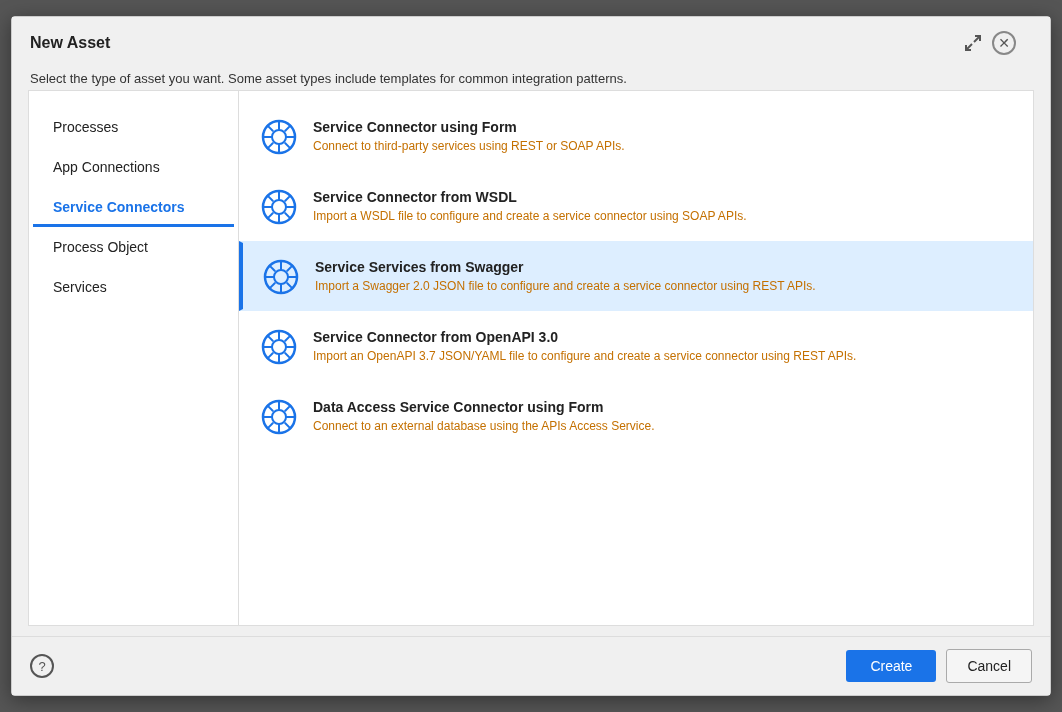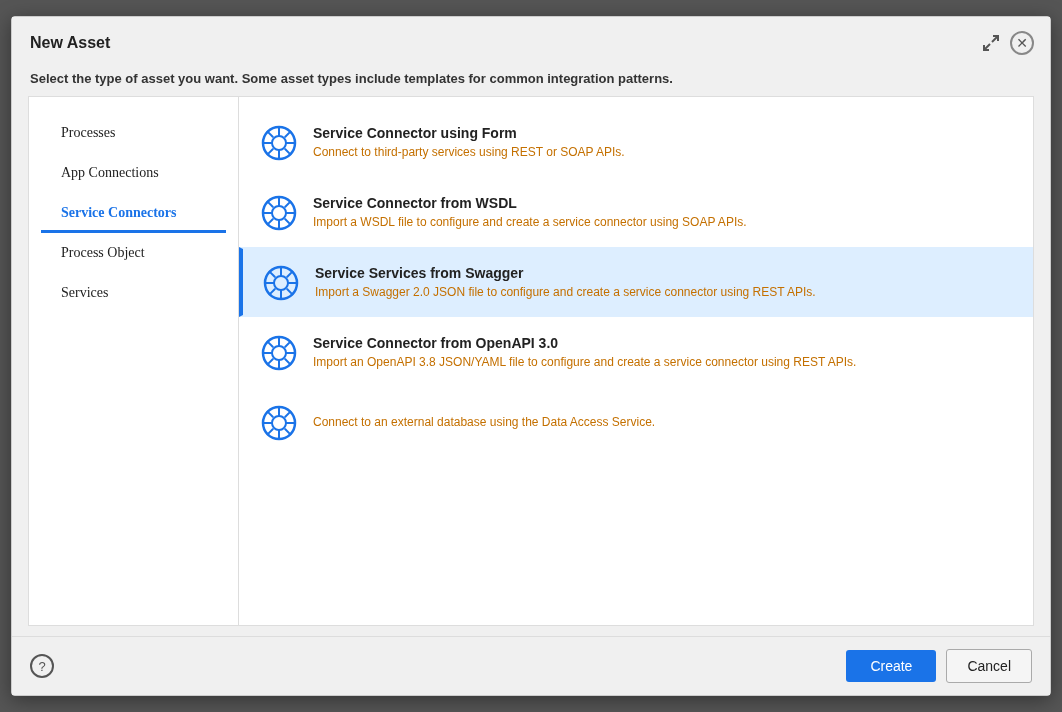--- a/index.html
+++ b/index.html
@@ -19,21 +19,21 @@
       border-radius: 4px;
       width: 1040px;
       height: 680px;
       display: flex;
       flex-direction: column;
       box-shadow: 0 4px 20px rgba(0,0,0,0.4);
       position: relative;
     }
     .dialog-header {
       background: #f0f0f0;
-      padding: 14px 16px 10px 18px;
+      padding: 14px 34px 10px 18px;
       display: flex;
       align-items: center;
       justify-content: space-between;
       border-bottom: none;
     }
     .dialog-title {
       font-size: 16px;
       font-weight: bold;
       color: #222;
     }
@@ -55,46 +55,44 @@
     }
     .close-btn {
       border: 2px solid #888;
       border-radius: 50%;
       width: 24px;
       height: 24px;
       font-size: 14px;
       color: #555;
     }
     .subtitle {
-      padding: 6px 18px 10px 18px;
+      padding: 6px 18px 4px 18px;
       font-size: 13px;
       color: #333;
       background: #f0f0f0;
-      font-weight: bold;
     }
     .dialog-body {
       flex: 1;
       display: flex;
       background: #f0f0f0;
       padding: 0 16px 10px 16px;
       overflow: hidden;
     }
     .inner-panel {
       flex: 1;
       background: #fff;
       border: 1px solid #ddd;
       display: flex;
       overflow: hidden;
     }
     .sidebar {
       width: 210px;
       border-right: 1px solid #ddd;
-      padding: 16px 12px;
+      padding: 16px 4px;
       flex-shrink: 0;
-      font-family: Liberation Serif, serif;
     }
     .sidebar-item {
       padding: 12px 20px;
       font-size: 14px;
       color: #222;
       cursor: pointer;
       display: block;
     }
     .sidebar-item.active {
       color: #1a73e8;
@@ -296,41 +294,42 @@
               <line x1="2" y1="18" x2="11" y2="18" stroke="#1a73e8" stroke-width="2"></line>
               <line x1="25" y1="18" x2="34" y2="18" stroke="#1a73e8" stroke-width="2"></line>
               <line x1="6.1" y1="6.1" x2="12.2" y2="12.2" stroke="#1a73e8" stroke-width="2"></line>
               <line x1="23.8" y1="23.8" x2="29.9" y2="29.9" stroke="#1a73e8" stroke-width="2"></line>
               <line x1="29.9" y1="6.1" x2="23.8" y2="12.2" stroke="#1a73e8" stroke-width="2"></line>
               <line x1="12.2" y1="23.8" x2="6.1" y2="29.9" stroke="#1a73e8" stroke-width="2"></line>
             </svg>
           </div>
           <div class="asset-text">
             <div class="asset-title">Service Connector from OpenAPI 3.0</div>
-            <div class="asset-desc">Import an OpenAPI 3.8 JSON/YAML file to configure and create a service connector using REST APIs.</div>
+            <div class="asset-desc">Import an OpenAPI 3.7 JSON/YAML file to configure and create a service connector using REST APIs.</div>
           </div>
         </div>
 
         <div class="asset-item">
           <div class="asset-icon">
             <svg viewBox="0 0 36 36" xmlns="http://www.w3.org/2000/svg">
               <circle cx="18" cy="18" r="16" fill="none" stroke="#1a73e8" stroke-width="2.5"></circle>
               <circle cx="18" cy="18" r="7" fill="none" stroke="#1a73e8" stroke-width="2"></circle>
               <line x1="18" y1="2" x2="18" y2="11" stroke="#1a73e8" stroke-width="2"></line>
               <line x1="18" y1="25" x2="18" y2="34" stroke="#1a73e8" stroke-width="2"></line>
               <line x1="2" y1="18" x2="11" y2="18" stroke="#1a73e8" stroke-width="2"></line>
               <line x1="25" y1="18" x2="34" y2="18" stroke="#1a73e8" stroke-width="2"></line>
               <line x1="6.1" y1="6.1" x2="12.2" y2="12.2" stroke="#1a73e8" stroke-width="2"></line>
               <line x1="23.8" y1="23.8" x2="29.9" y2="29.9" stroke="#1a73e8" stroke-width="2"></line>
               <line x1="29.9" y1="6.1" x2="23.8" y2="12.2" stroke="#1a73e8" stroke-width="2"></line>
               <line x1="12.2" y1="23.8" x2="6.1" y2="29.9" stroke="#1a73e8" stroke-width="2"></line>
             </svg>
           </div>
           <div class="asset-text">
-            <div class="asset-desc">Connect to an external database using the Data Access Service.</div>
+            <div class="asset-title">Data Access Service Connector using Form</div>
+            <div class="asset-desc">Connect to an external database using the APIs Access Service.</div>
           </div>
         </div>
       </div>
     </div>
   </div>
   <div class="dialog-footer">
     <div class="help-icon">?</div>
     <button class="btn-create">Create</button>
     <button class="btn-cancel">Cancel</button>
   </div>

